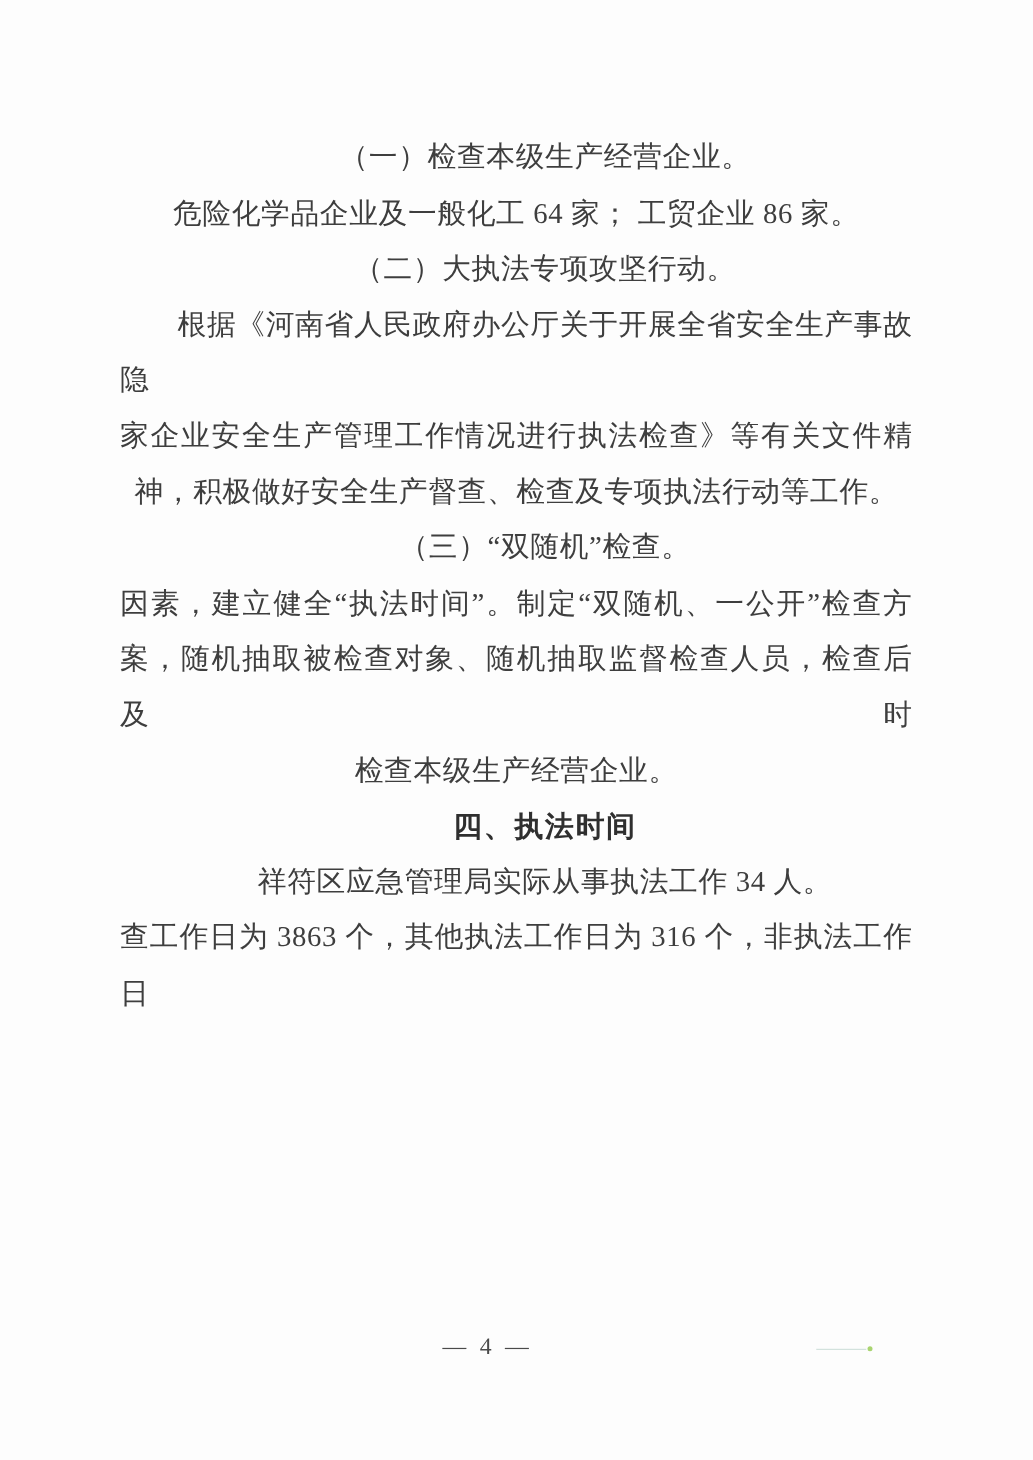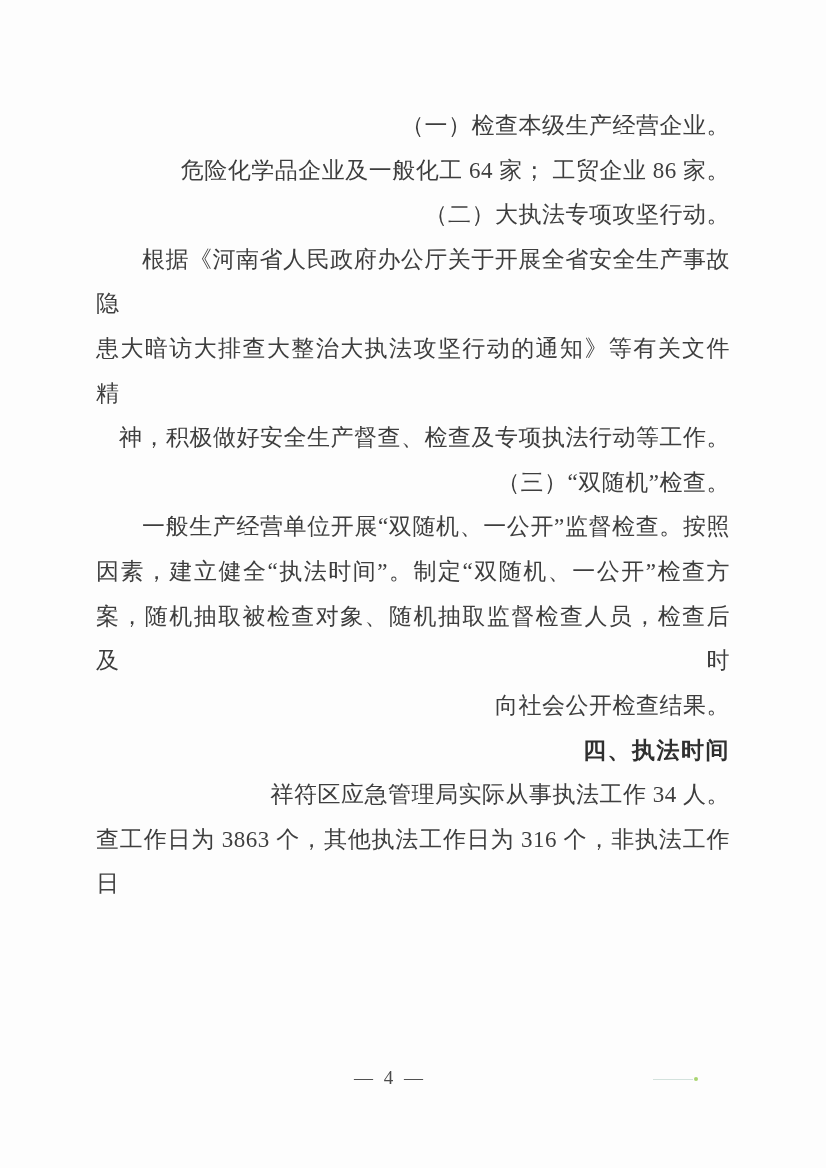--- a/index.html
+++ b/index.html
@@ -26,21 +26,21 @@
   .content {
     position: absolute;
     left: 96px;
     top: 104px;
     width: 634px;
     font-size: 23px;
     line-height: 44.6px;
     letter-spacing: 0.5px;
   }
   .para { margin: 0; }
-  .line { display: block; text-align: right; }
+  .line { display: block; text-align: center; }
   .line.first { text-indent: 2em; }
   .line.stretch {
     text-align: justify;
     text-align-last: justify;
   }
   .para.heading .line {
     font-family: Liberation Sans, sans-serif;
     font-weight: 700;
     color: var(--heading-ink);
     letter-spacing: 1.5px;
@@ -86,31 +86,30 @@
         <div class="line first">（一）检查本级生产经营企业。</div>
       </div>
       <div class="para body">
         <div class="line">危险化学品企业及一般化工 64 家； 工贸企业 86 家。</div>
       </div>
       <div class="para subheading">
         <div class="line first">（二）大执法专项攻坚行动。</div>
       </div>
       <div class="para body">
         <div class="line first stretch">根据《河南省人民政府办公厅关于开展全省安全生产事故隐</div>
-        <div class="line stretch">患大暗访大排查大整治大执法攻坚行动的通知》等有关文件精</div>
+        <div class="line stretch">家企业安全生产管理工作情况进行执法检查》等有关文件精</div>
         <div class="line">神，积极做好安全生产督查、检查及专项执法行动等工作。</div>
       </div>
       <div class="para subheading">
         <div class="line first">（三）“双随机”检查。</div>
       </div>
       <div class="para body">
-        <div class="line first stretch">一般生产经营单位开展“双随机、一公开”监督检查。按照</div>
         <div class="line stretch">因素，建立健全“执法时间”。制定“双随机、一公开”检查方</div>
         <div class="line stretch">案，随机抽取被检查对象、随机抽取监督检查人员，检查后及时</div>
-        <div class="line">向社会公开检查结果。</div>
+        <div class="line">检查本级生产经营企业。</div>
       </div>
       <div class="para heading">
         <div class="line first">四、执法时间</div>
       </div>
       <div class="para body">
         <div class="line first">祥符区应急管理局实际从事执法工作 34 人。</div>
       </div>
       <div class="para body">
         <div class="line stretch">查工作日为 3863 个，其他执法工作日为 316 个，非执法工作日</div>
       </div>

